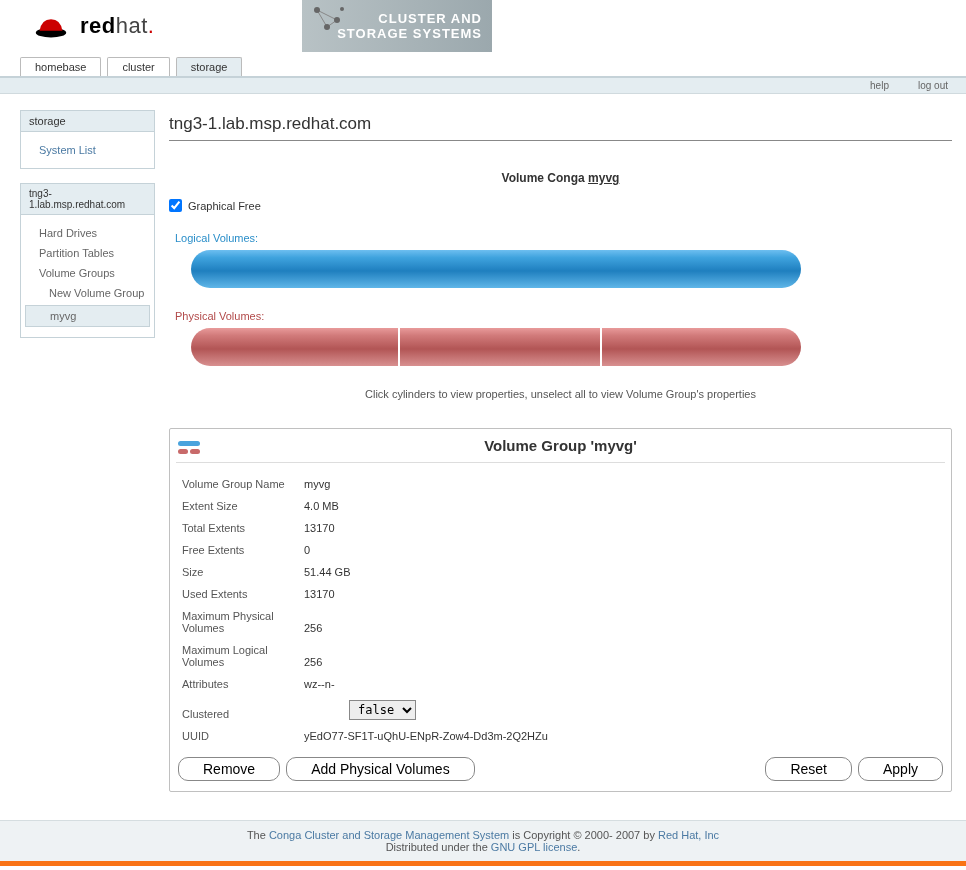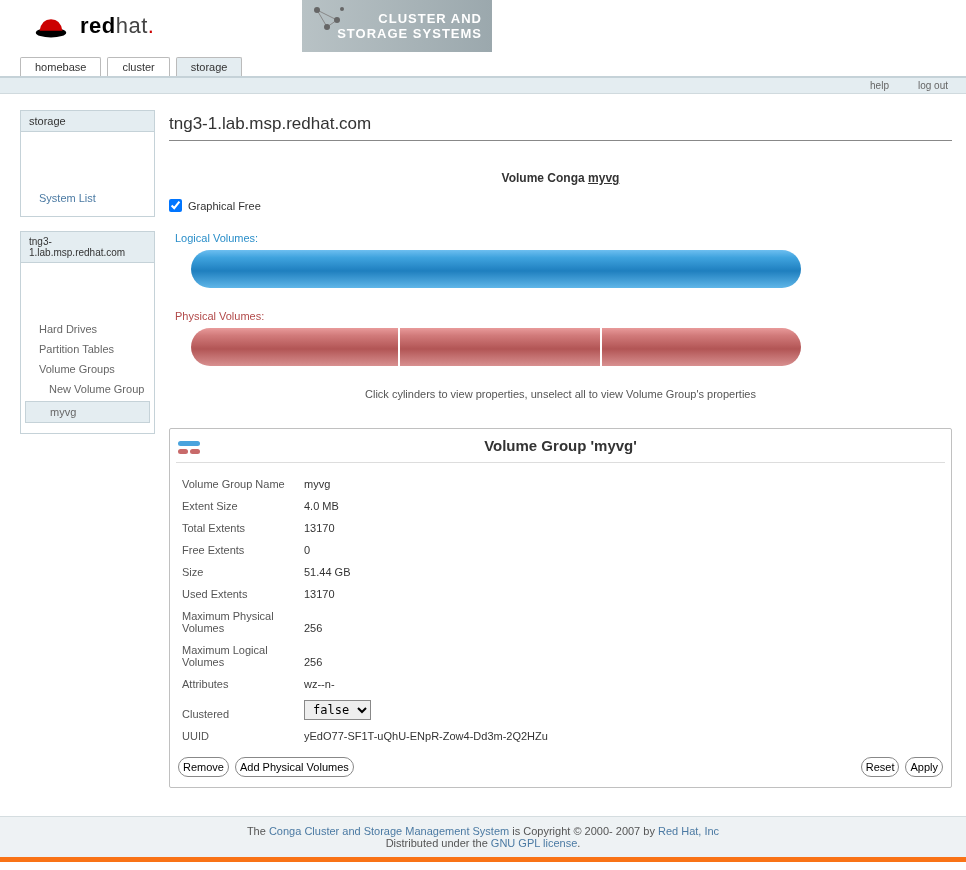--- a/index.html
+++ b/index.html
@@ -26,21 +26,21 @@
   .top-links { background:#e4edf1; height:16px; display:flex; justify-content:flex-end; align-items:center; padding-right:18px; gap:10px; font-size:10px; color:#666; border-bottom:1px solid #d0dade; }
   .top-links span { cursor:pointer;padding-left:19px; }
 
   
   .main-wrap { display:flex; padding: 16px 14px 10px 20px; gap: 14px; }
   
   
   .sidebar { width: 135px; flex-shrink:0; }
   .side-panel { border:1px solid #c5d2d8; margin-bottom: 14px; }
   .side-panel-head { background:#e4edf1; padding: 4px 8px; font-size:11px; border-bottom:1px solid #c5d2d8; }
-  .side-panel-body { padding: 8px 0; margin-top: 48px; }
+  .side-panel-body { padding: 8px 0; }
   .side-link { padding: 4px 8px 4px 18px; font-size:11px; color:#4b7aa3; cursor:pointer; }
   .side-item { padding: 4px 8px 4px 18px; font-size:11px; color:#666; cursor:pointer; }
   .side-item.sub { padding-left: 28px; }
   .side-item.selected { background:#e4edf1; border:1px solid #c5d2d8; margin:2px 4px; padding-left: 24px; }
 
   
   .content { flex:1; }
   .page-title { font-size: 17px; font-weight:normal; color:#333; padding-bottom:6px; border-bottom:1px solid #888; margin-bottom: 30px; margin-top:4px; }
   .vg-header { text-align:center; font-size:12px; margin-bottom: 14px; }
   .vg-header b { font-weight:bold; }
@@ -62,24 +62,24 @@
 
   
   .props-panel { border:1px solid #c0c0c0; border-radius:2px; background:#fff; padding: 8px 0 10px 0; }
   .props-head { display:flex; align-items:center; justify-content:center; position:relative; padding-bottom:8px; border-bottom:1px solid #ddd; margin:0 6px 10px 6px; }
   .props-head .mini-icon { position:absolute; left:0; top:2px; width:28px; height:18px; }
   .props-head h3 { font-size:15px; font-weight:bold; }
   .props-table { width:100%; padding: 0 6px; }
   .props-row { display:flex; padding: 5px 6px; font-size:11px; align-items:flex-end; }
   .props-row .k { width:122px; color:#555; }
   .props-row .v { color:#333; }
-  .props-row select { font-family:monospace; font-size:12px; padding:1px 4px; border:1px solid #888; background:#eee; }
+  .props-row select { font-family:monospace; font-size:12px; padding:1px 4px; border:1px solid #888; background:#eee;margin-left:45px; }
   .props-actions { display:flex; justify-content:space-between; padding: 10px 8px 0 8px; }
   .btn-group { display:flex; gap:6px; }
-  .btn { border:1px solid #888; border-radius:10px; background:#fff; padding:3px 4px; font-size:11px; cursor:pointer; }
+  .btn { border:1px solid #888; border-radius:10px; background:#fff; padding:3px 24px; font-size:14px; cursor:pointer; }
 
   
   .footer { background:#eef2f4; border-top:1px solid #d5dde0; border-bottom:5px solid #f97316; margin-top: 18px; padding: 8px 0; text-align:center; font-size:11px; color:#555; }
   .footer a { color:#4b7aa3; text-decoration:none; }
 </style>
 </head>
 <body>
 
 <div class="header-banner">
   <div class="logo-area">

